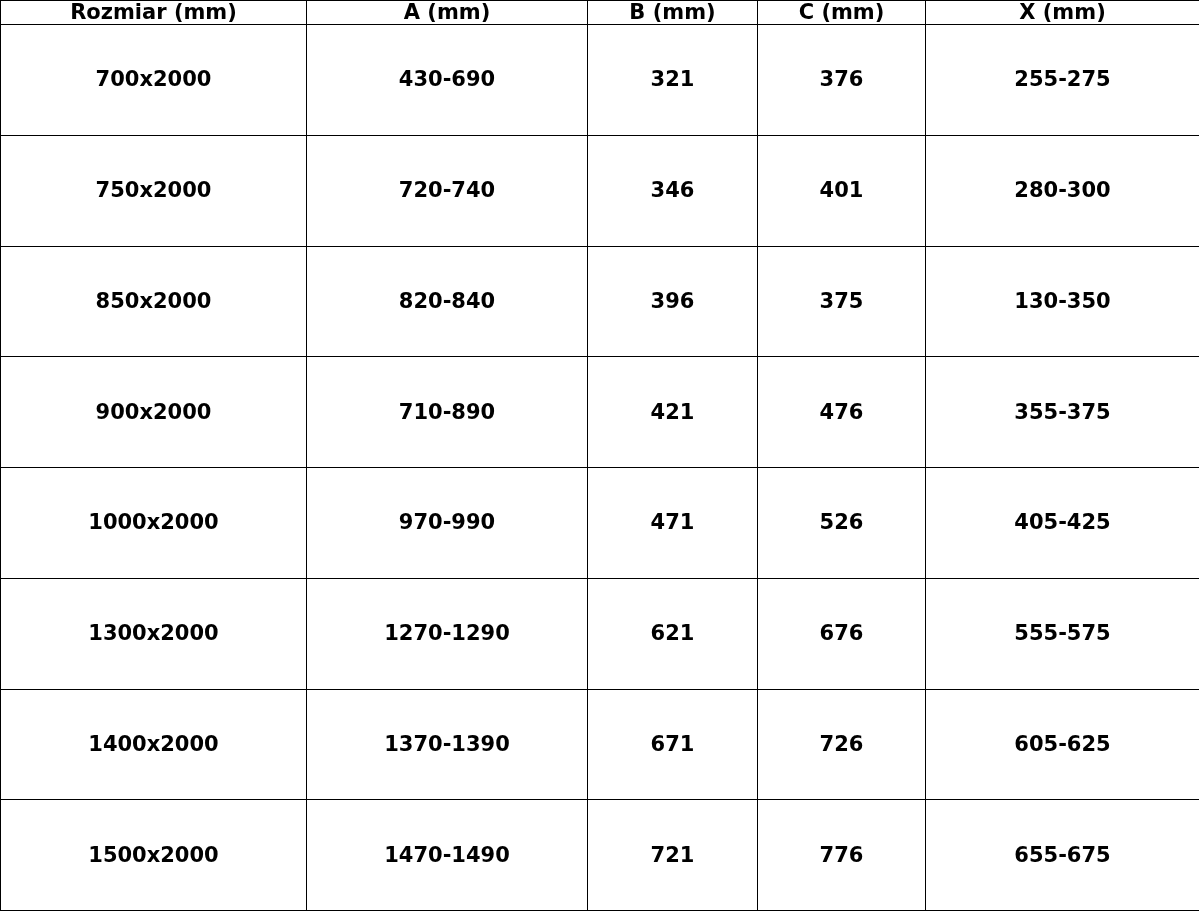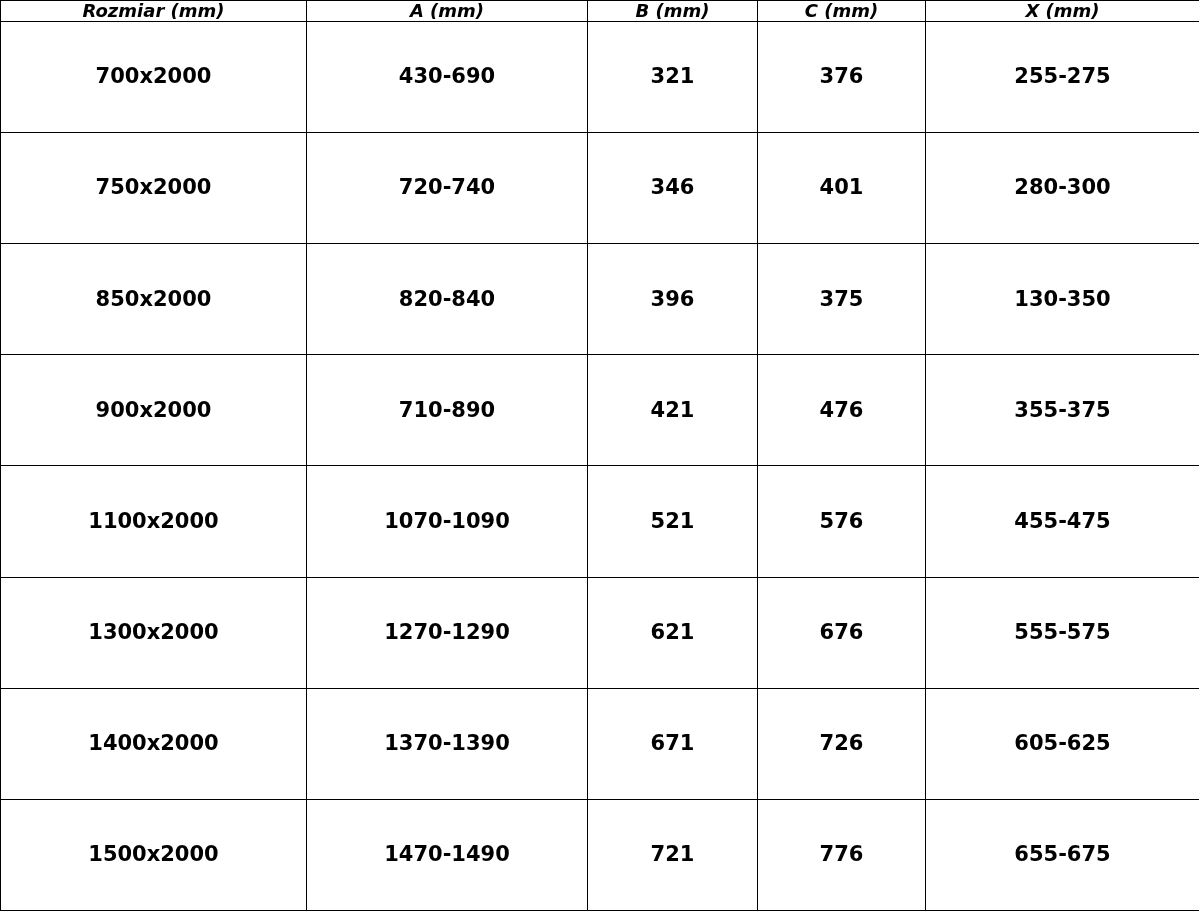--- a/index.html
+++ b/index.html
@@ -24,22 +24,21 @@
   table.size-table td {
     border: 1px solid #000000;
     text-align: center;
     vertical-align: middle;
     font-weight: bold;
     font-size: 21px;
     padding: 0;
     line-height: 1.1;
   }
   table.size-table th {
-    font-size: 18px;
-    font-style: italic;
+    font-size: 21px;
   }
   col.c-rozmiar { width: 306px; }
   col.c-a       { width: 281px; }
   col.c-b       { width: 170px; }
   col.c-c       { width: 168px; }
   col.c-x       { width: 274px; }
 </style>
 </head>
 <body>
 
@@ -83,25 +82,25 @@
       <td>130-350</td>
     </tr>
     <tr>
       <td>900x2000</td>
       <td>710-890</td>
       <td>421</td>
       <td>476</td>
       <td>355-375</td>
     </tr>
     <tr>
-      <td>1100x2000</td>
-      <td>1070-1090</td>
-      <td>521</td>
-      <td>576</td>
-      <td>455-475</td>
+      <td>1000x2000</td>
+      <td>970-990</td>
+      <td>471</td>
+      <td>526</td>
+      <td>405-425</td>
     </tr>
     <tr>
       <td>1300x2000</td>
       <td>1270-1290</td>
       <td>621</td>
       <td>676</td>
       <td>555-575</td>
     </tr>
     <tr>
       <td>1400x2000</td>

